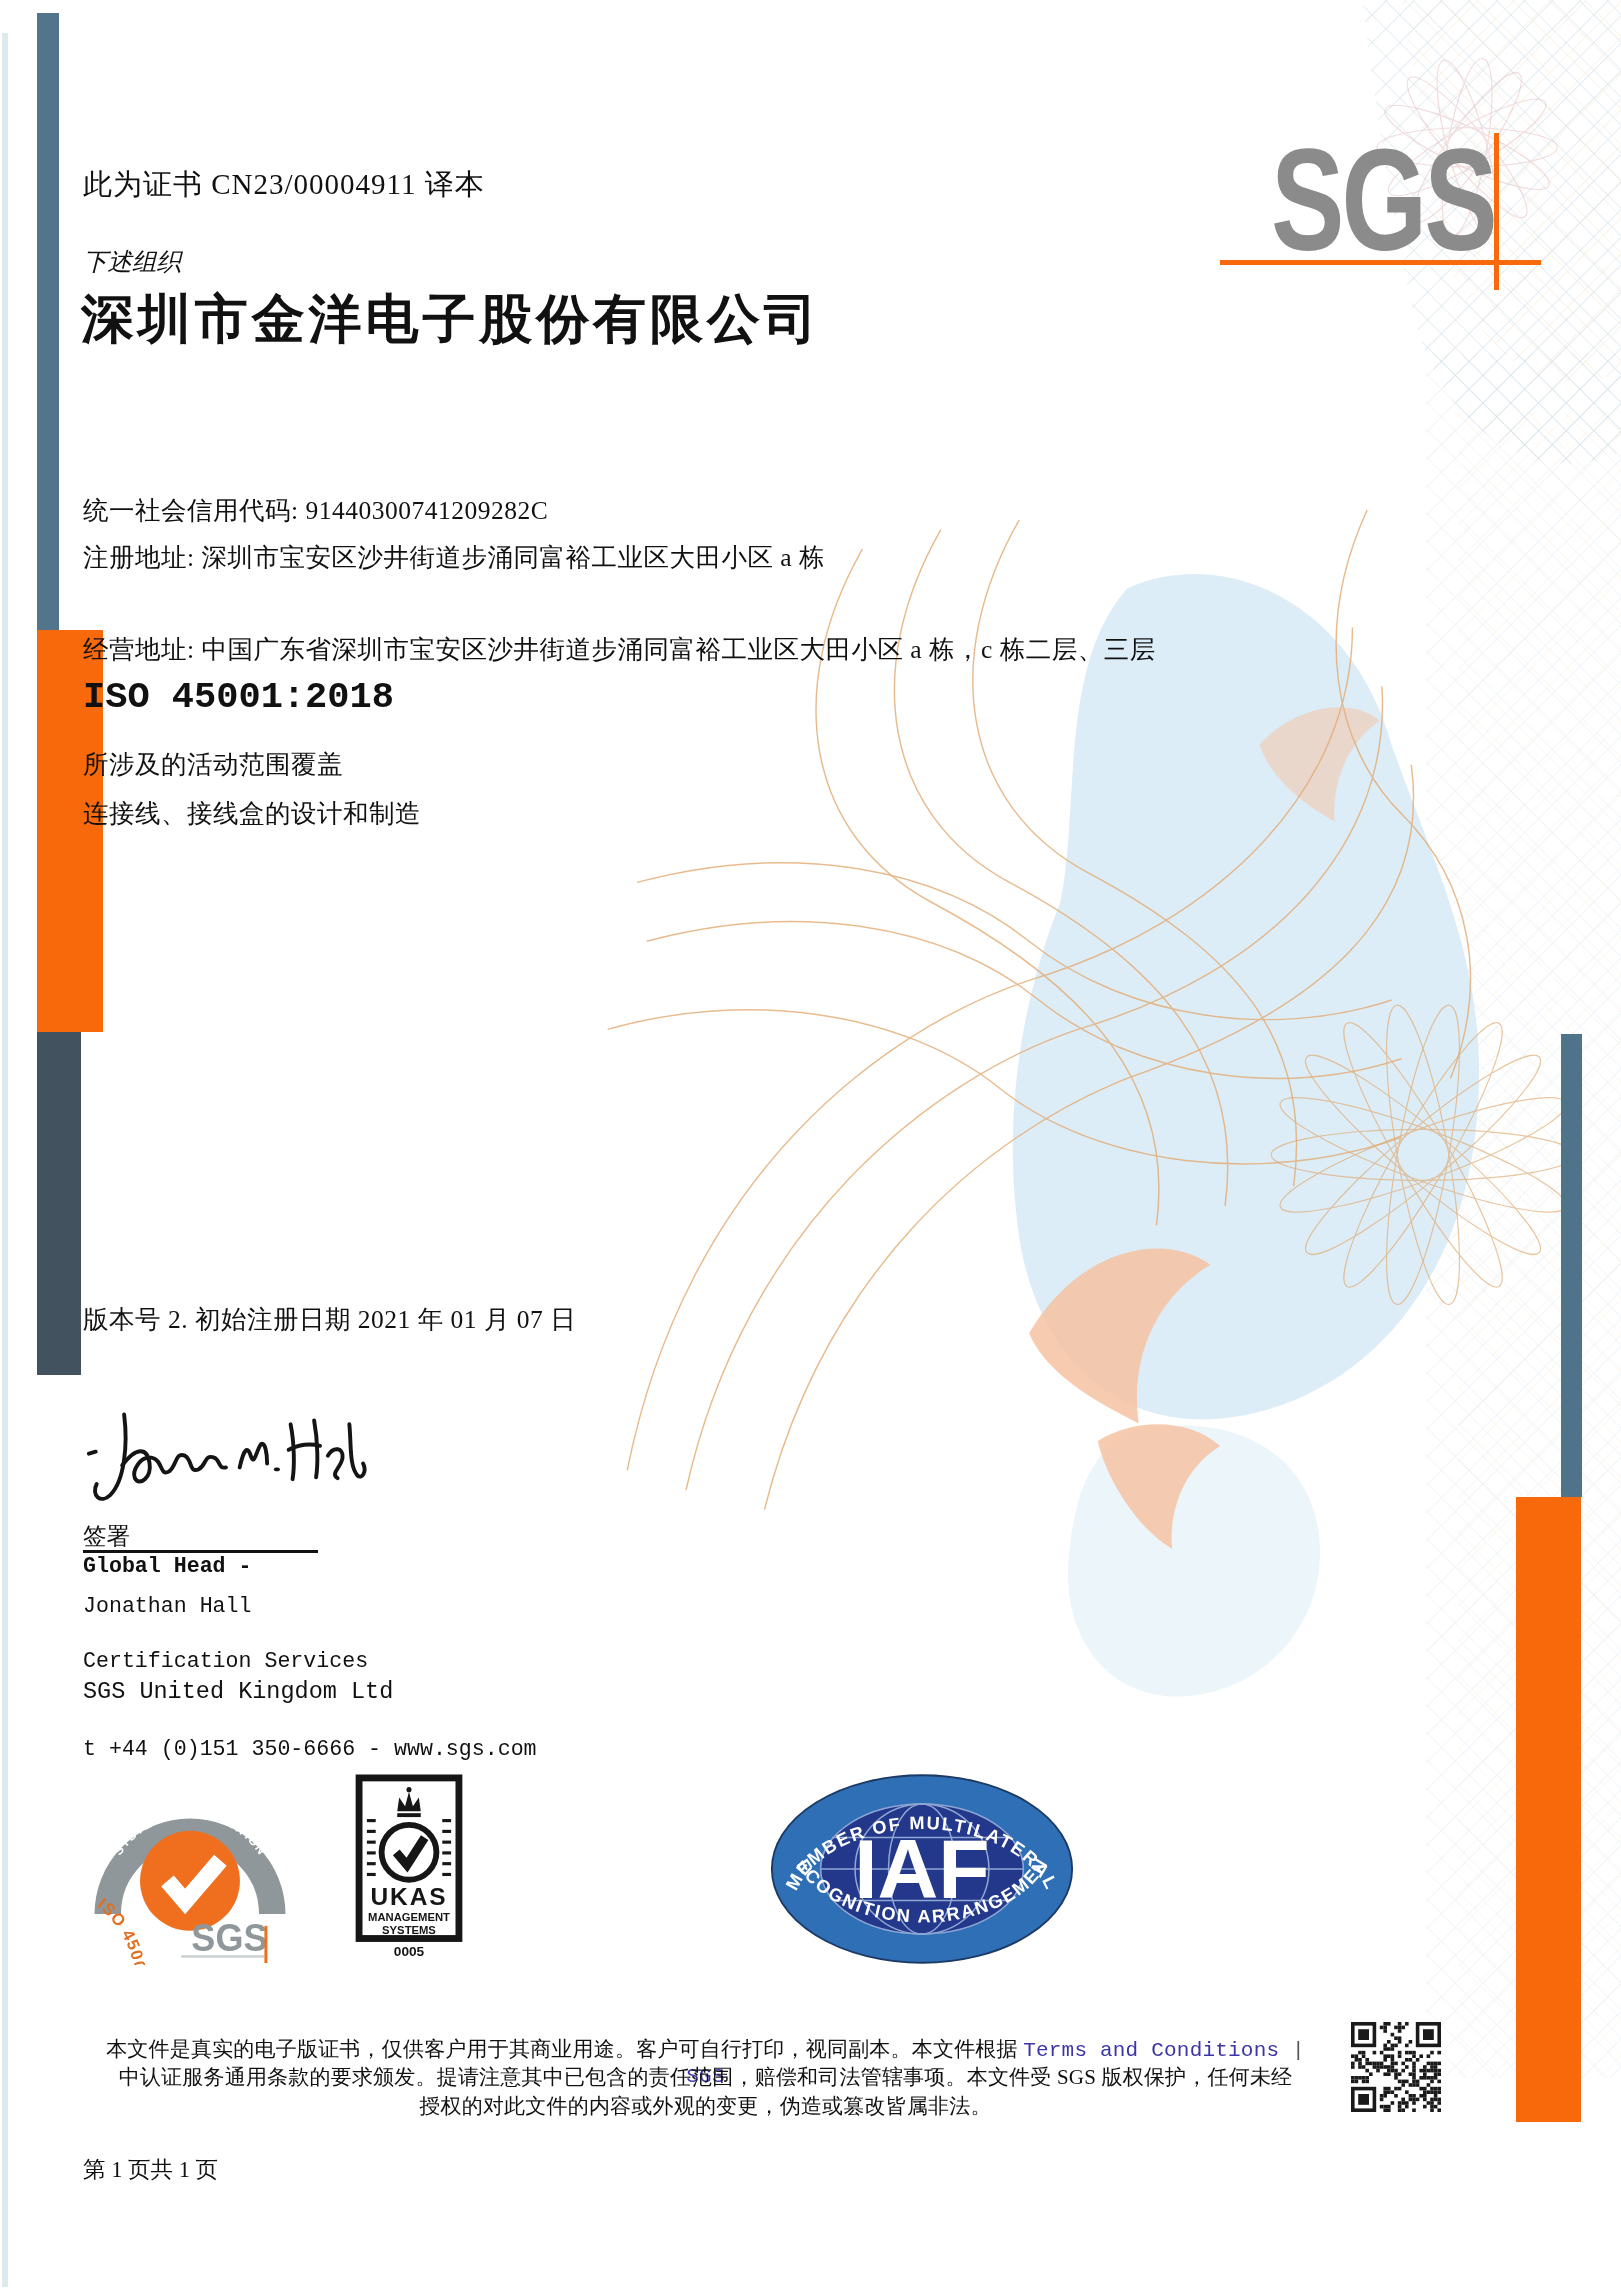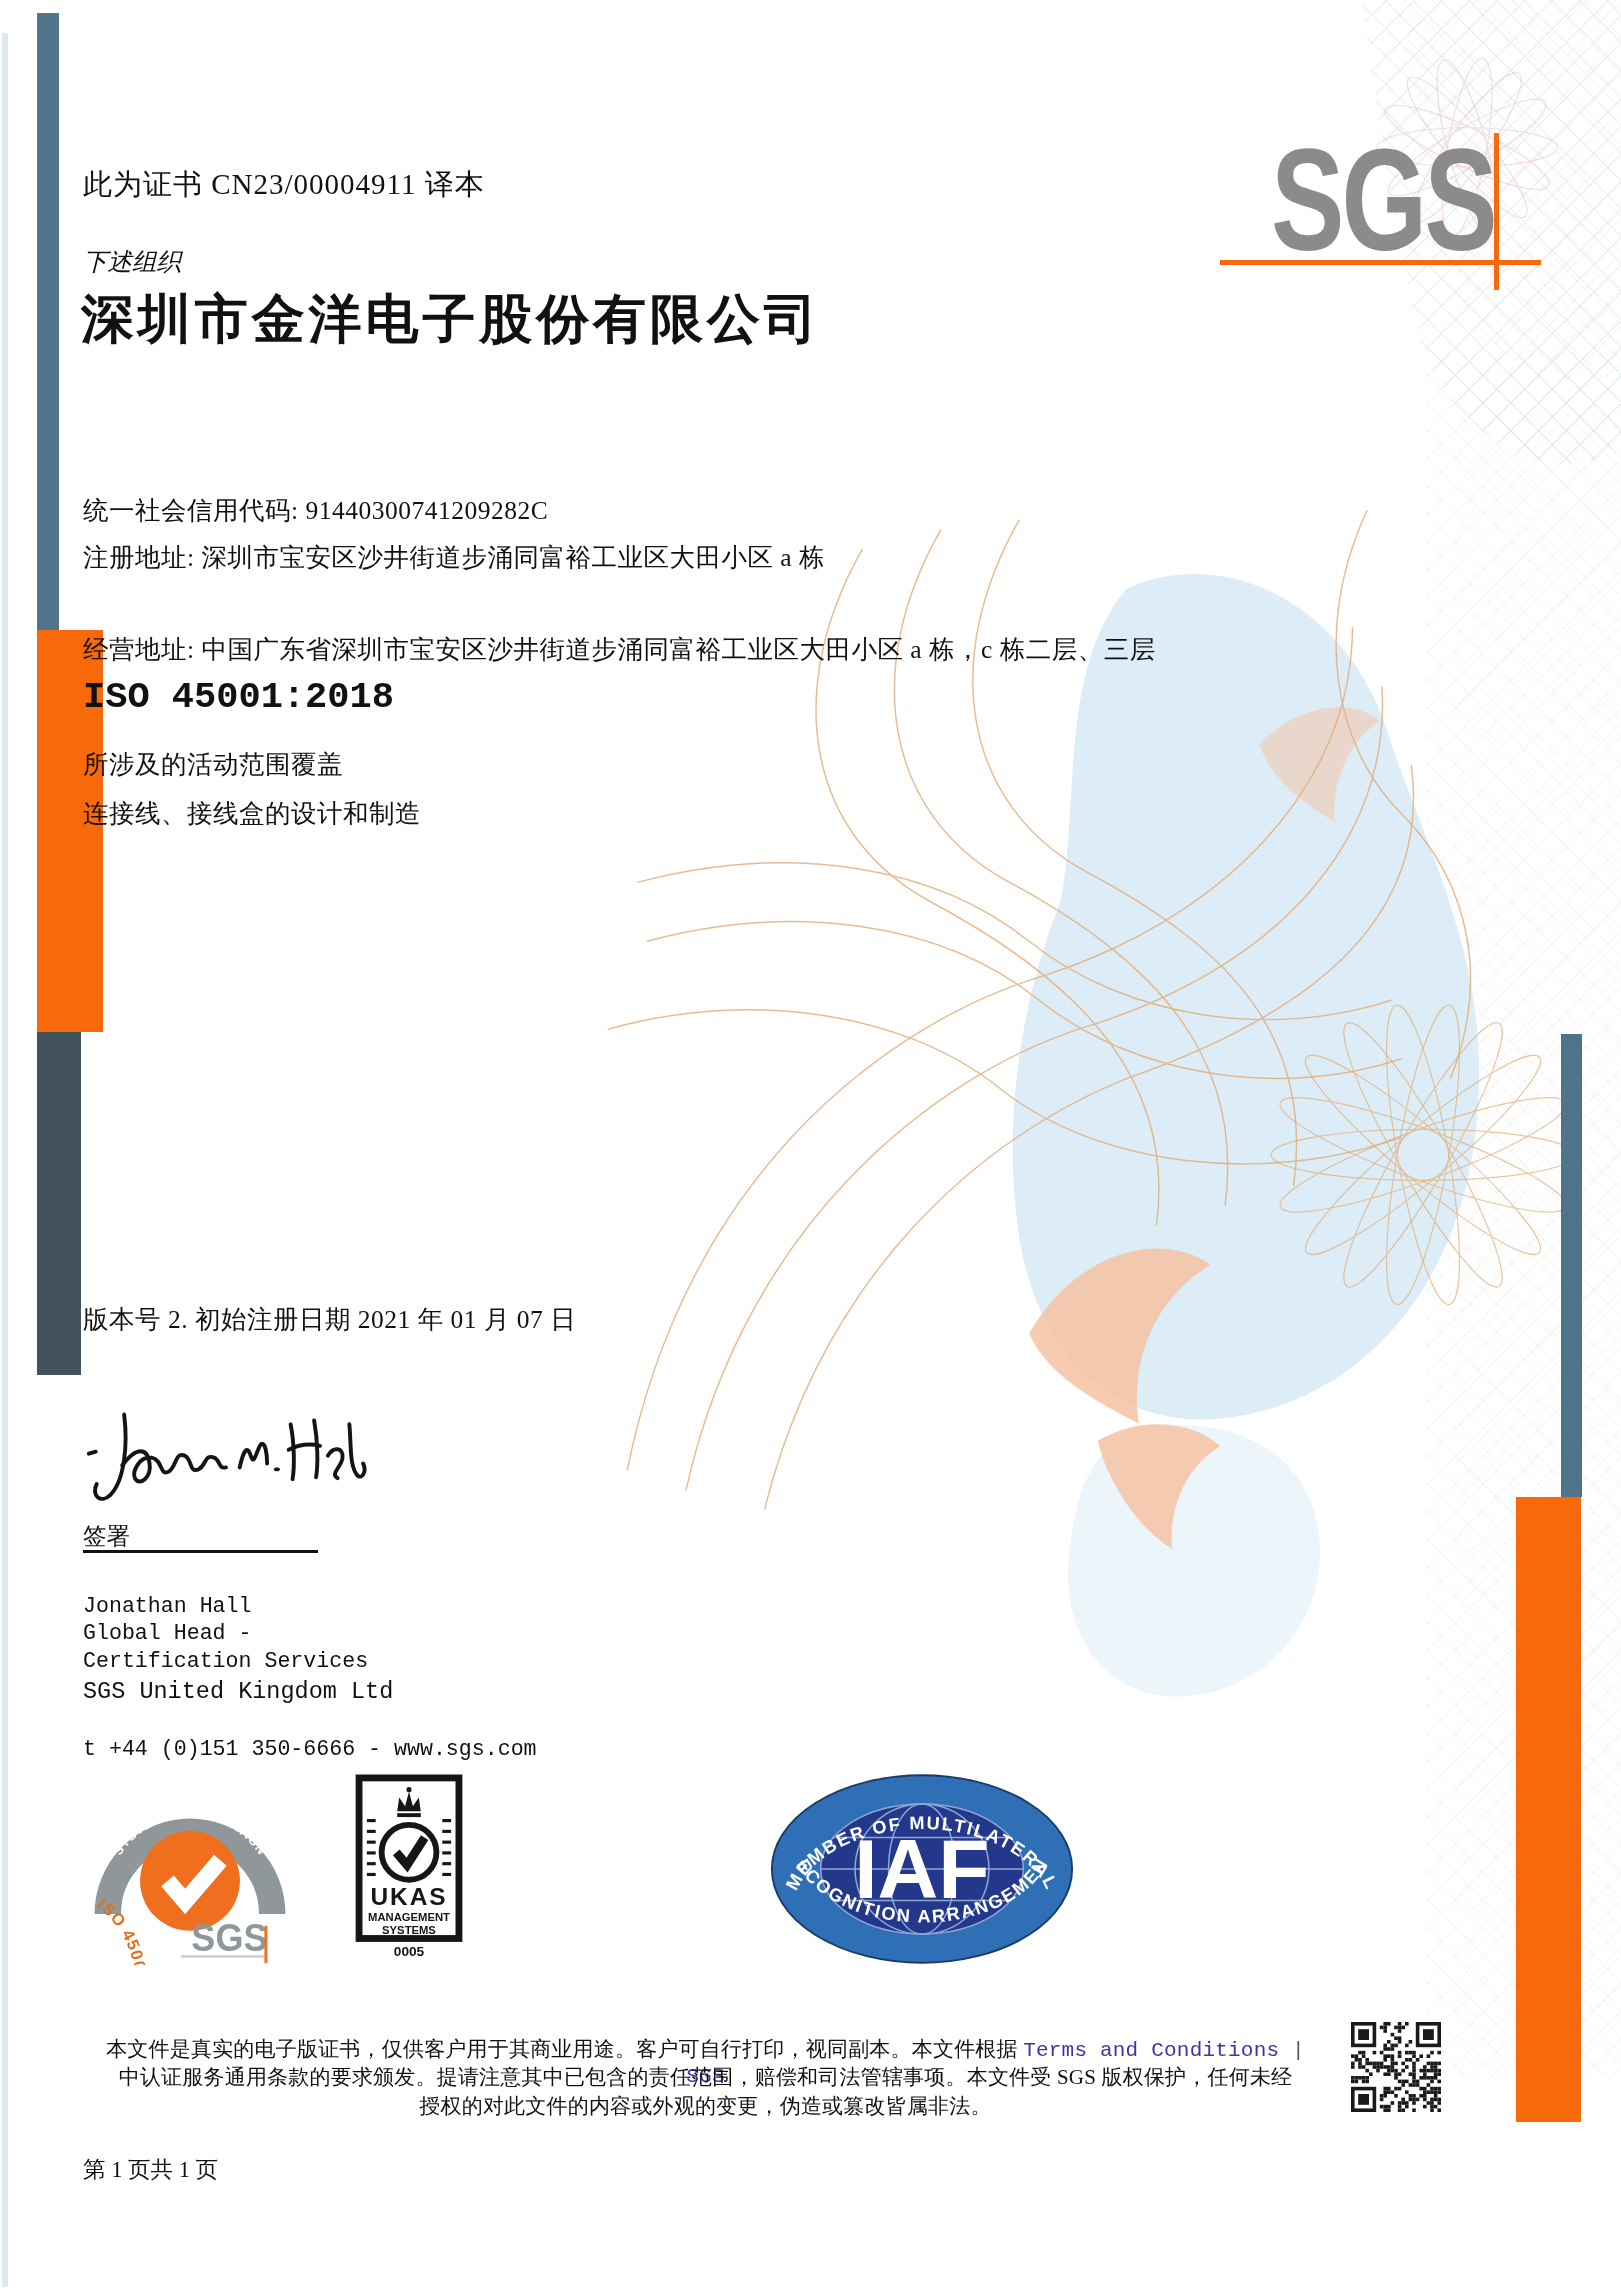--- a/index.html
+++ b/index.html
@@ -143,21 +143,21 @@
       <path d="M212,38 C216,58 216,82 214,94"></path>
       <path d="M236,34 C240,56 240,80 238,92"></path>
       <path d="M210,64 C220,59 230,57 242,60"></path>
       <path d="M250,70 C256,60 266,62 265,72 C264,82 252,88 260,93"></path>
       <path d="M272,38 C274,60 272,80 280,90 C285,95 290,86 286,78"></path>
     </g>
   </svg>
   <div class="sig-rule abs content"></div>
   <div class="abs content cjk sig-label">签署</div>
   <div class="abs content latin-mono contact" style="top:1594px;">Jonathan Hall</div>
-  <div class="abs content latin-mono contact" style="top:1621px;">Global Head -</div>
+  <div class="abs content latin-mono contact" style="top:1554px;font-weight:bold;">Global Head -</div>
   <div class="abs content latin-mono contact" style="top:1649px;">Certification Services</div>
   <div class="abs content latin-mono contact" style="top:1678px;font-size:23.5px;">SGS United Kingdom Ltd</div>
   <div class="abs content latin-mono contact" style="top:1737px;">t +44 (0)151 350-6666 - www.sgs.com</div>
 
   <svg class="abs content" style="left:83px;top:1777px;" width="214" height="188" viewBox="0 0 218 192">
     <defs>
       <path id="arcOuter" d="M 26,138 A 84 84 0 1 1 192,138"></path>
       <path id="isoArc" d="M 8,128 A 100 100 0 0 1 52,196"></path>
     </defs>
     <path d="M 25,140 A 84 84 0 1 1 193,140" stroke="#8f979b" stroke-width="27" fill="none"></path>

